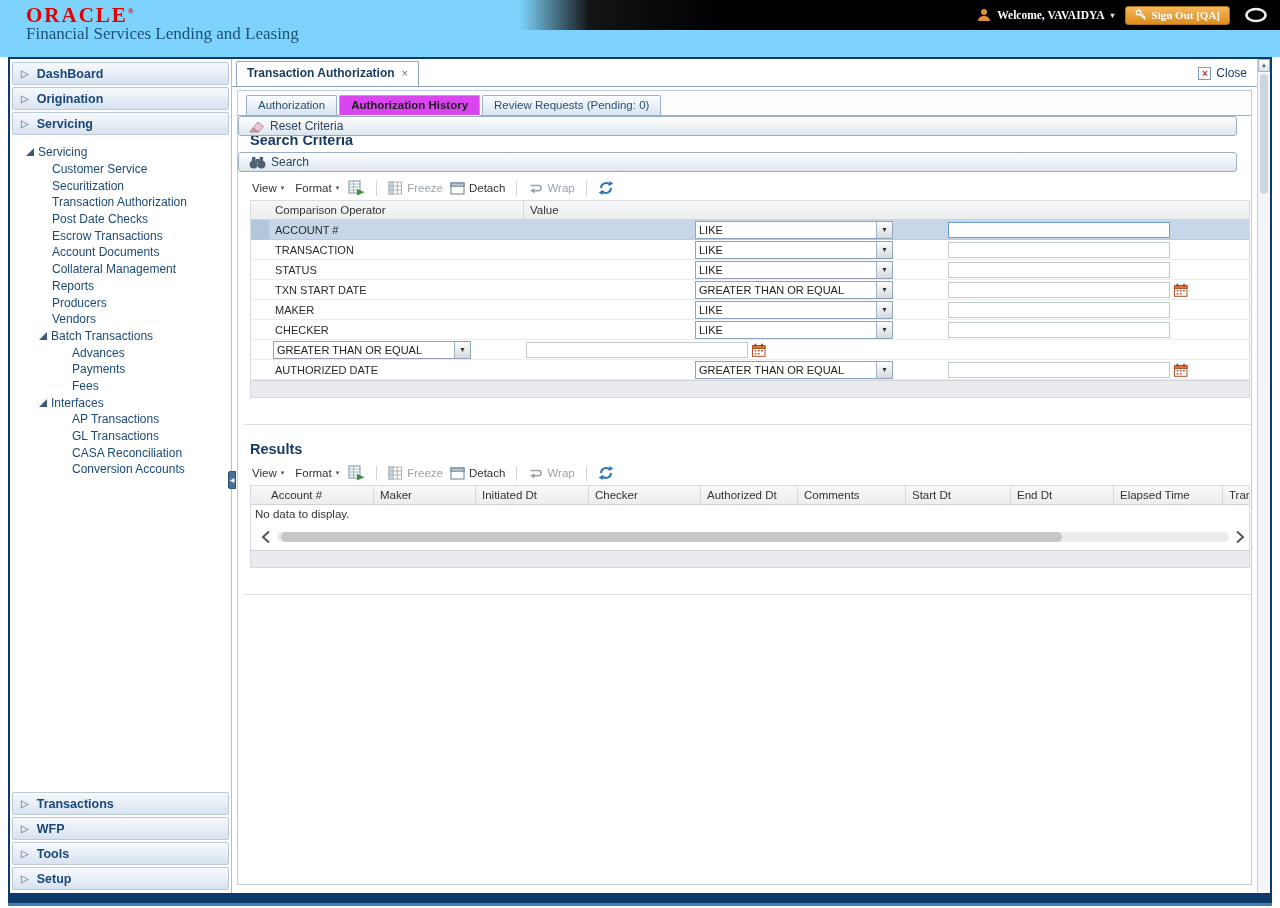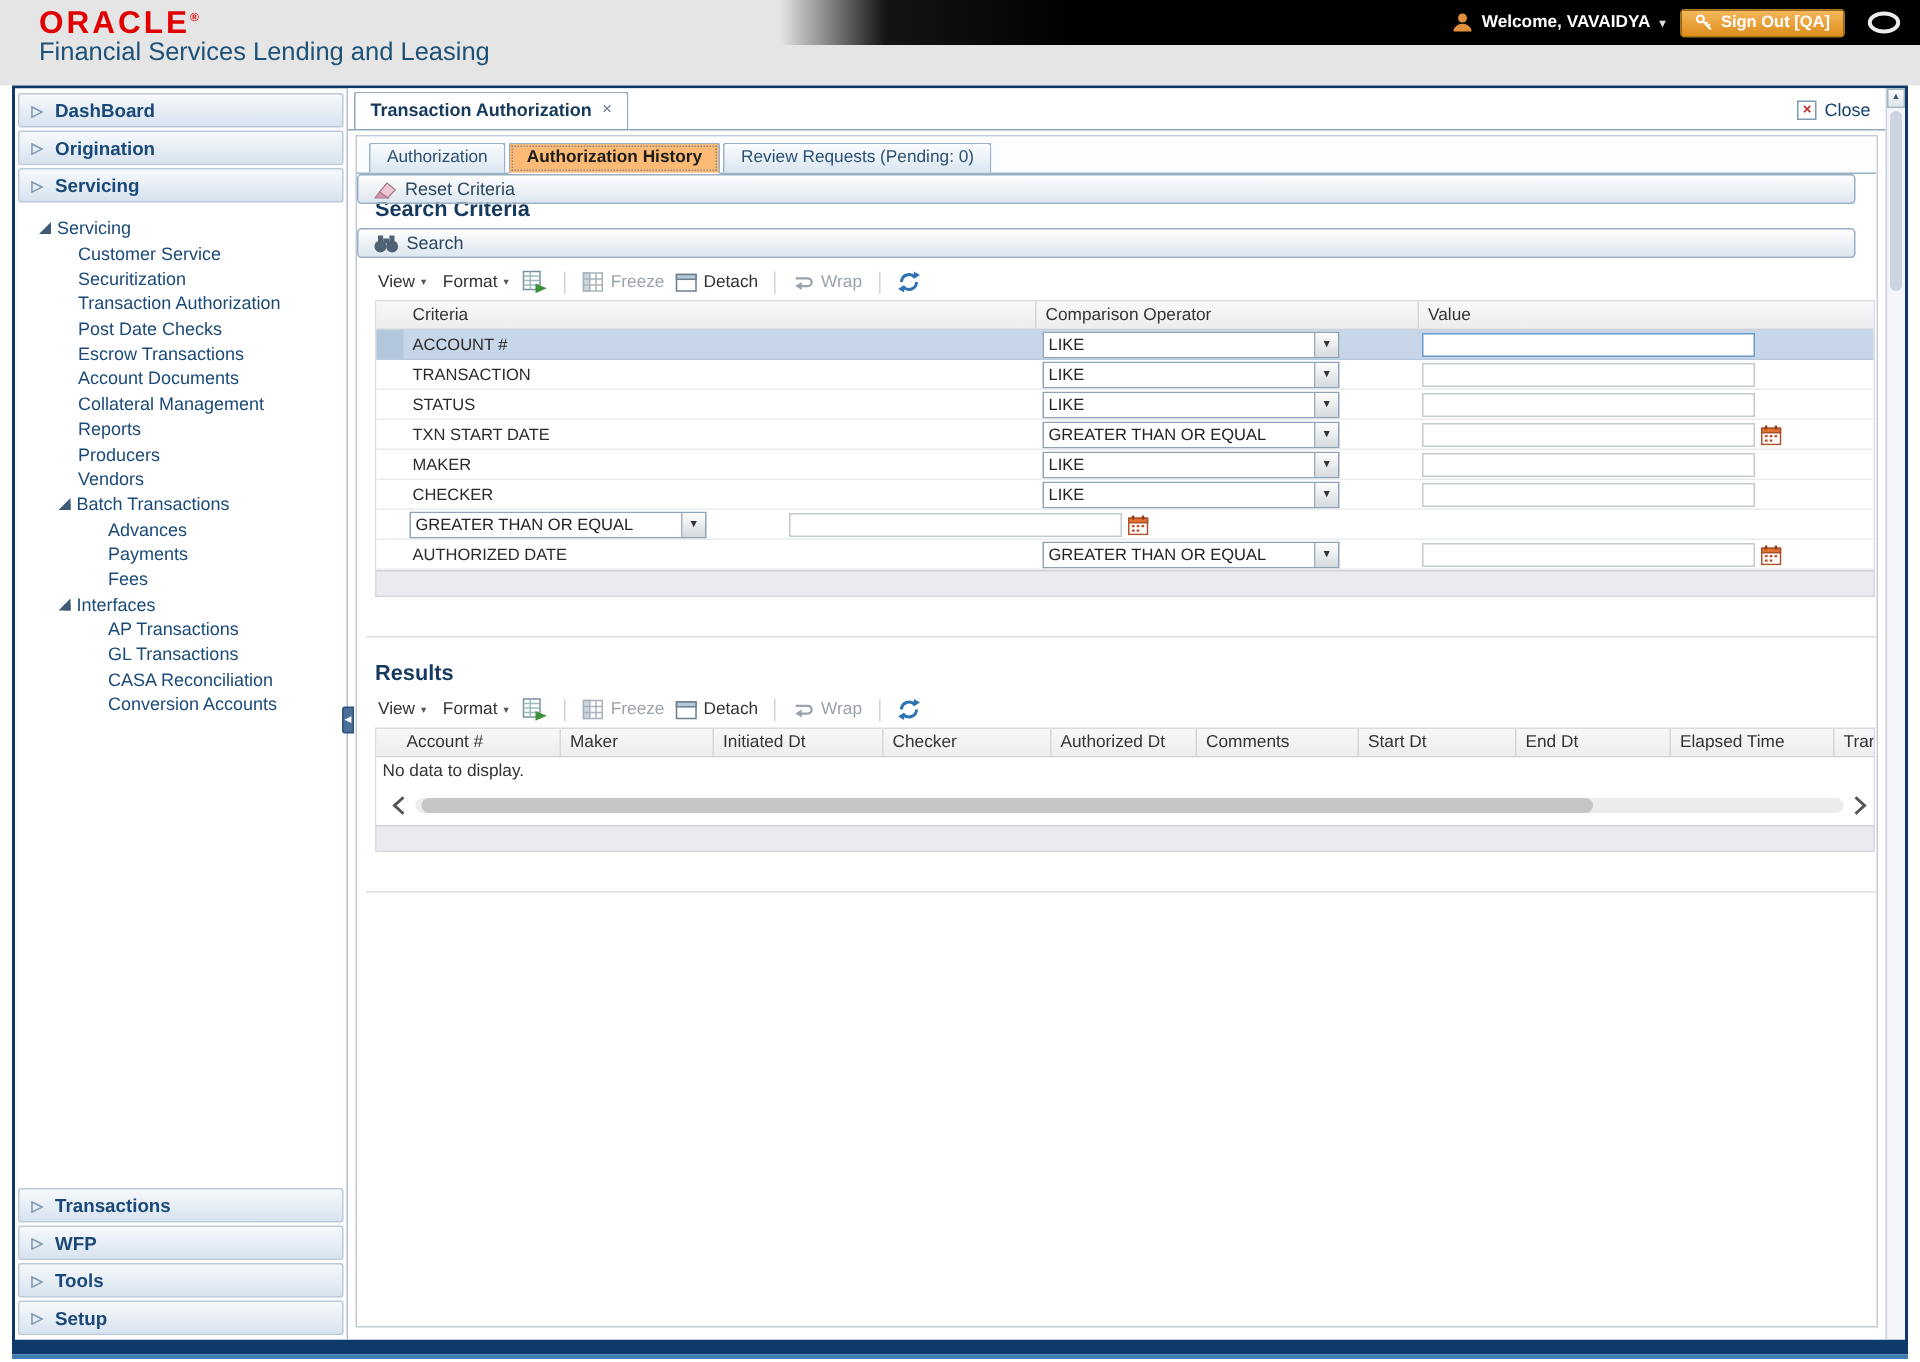--- a/index.html
+++ b/index.html
@@ -1,21 +1,21 @@
 <!DOCTYPE html>
 <html><head>
 <meta charset="utf-8">
 <style>
   * { margin:0; padding:0; box-sizing:border-box; }
   html,body { width:1280px; height:908px; overflow:hidden; background:#fff;
     font-family:"Liberation Sans", sans-serif; }
   button { font-family:inherit; cursor:pointer; }
 
   
-  .top-header { position:relative; height:57px; background:#e5e5e5; }
+  .top-header { position:relative; height:57px; background:#7dd3fc;font-family:Liberation Serif, serif; }
   .brand { position:absolute; left:26px; top:1px; }
   .logo { color:#e00000; font-weight:bold; font-size:21px; letter-spacing:2px; line-height:22px; }
   .logo sup { font-size:8px; letter-spacing:0; }
   .subtitle { color:#1d5177; font-size:17px; margin-top:-2px; white-space:nowrap; }
   .top-bar { position:absolute; right:0; top:0; height:30px; width:760px;
     background:linear-gradient(to right, rgba(15,15,15,0) 0, #141414 70px, #000 200px);
     display:flex; align-items:center; justify-content:flex-end; gap:10px; padding-right:12px; }
   .welcome { color:#fff; font-size:11.5px; font-weight:bold; display:flex; align-items:center; gap:6px; cursor:pointer; }
   .welcome .caret { font-size:8px; color:#ddd; }
   .signout-btn { display:inline-flex; align-items:center; gap:5px;
@@ -63,21 +63,21 @@
     font-size:12px; color:#16406b; cursor:pointer; }
   .close-icon { width:13px; height:13px; background:#fff; border:1px solid #7e9ab5; color:#c03030;
     font-size:10px; font-weight:bold; line-height:11px; text-align:center; }
 
   .content-panel { flex:1; margin:3px 5px 8px 5px; border:1px solid #c2ccd7;
     display:flex; flex-direction:column; overflow:hidden; }
   .subtab-bar { display:flex; gap:2px; padding:4px 8px 0; border-bottom:1px solid #9ab1c8; background:#fcfdfe; }
   .subtab { padding:3px 11px 4px; font-size:11.5px; color:#2c4f74;
     background:linear-gradient(#fbfdfe,#d9e5f1); border:1px solid #9ab1c8; border-bottom:none;
     border-radius:2px 2px 0 0; cursor:pointer; white-space:nowrap; }
-  .subtab.active { background:#fdba74; font-weight:bold; color:#1c1c1c;
+  .subtab.active { background:#d946ef; font-weight:bold; color:#1c1c1c;
     outline:1px dotted #8a8a8a; outline-offset:-3px; margin-bottom:-1px; border-bottom:1px solid #fff; }
 
   .panel-body { flex:1; padding:0 0 0 0; overflow:hidden; }
   .section-title { font-size:14.5px; font-weight:bold; color:#15395f; margin:16px 0 0 12px; }
   .actions { display:flex; justify-content:flex-end; gap:16px; margin:2px 14px 0 0; height:22px;flex-direction:column; }
   .btn { display:inline-flex; align-items:center; gap:5px; padding:2px 10px;
     background:linear-gradient(#fefefe,#dde6ef); border:1px solid #99aec3; border-radius:3px;
     font-size:12px; color:#2b4760; }
 
   .toolbar { display:flex; align-items:center; gap:7px; margin:4px 0 0 12px; height:24px;
@@ -366,21 +366,20 @@
                 <path d="M3 8 a5 5 0 0 1 8.8 -3.2" fill="none" stroke="#2e74b5" stroke-width="2"></path>
                 <polygon points="11.2,1 11.2,6 15.3,3.4" fill="#2e74b5"></polygon>
                 <polygon points="4.8,15 4.8,10 0.7,12.6" fill="#2e74b5"></polygon>
               </svg>
           </span>
         </div>
 
         <div class="grid">
           <div class="grid-head">
             <div class="gh-cell col-gutter"></div>
-            <div class="gh-cell col-crit">Criteria</div>
             <div class="gh-cell col-op">Comparison Operator</div>
             <div class="gh-cell col-val">Value</div>
           </div>
 
           <div class="grid-row selected">
             <div class="cell col-gutter"></div>
             <div class="cell col-crit crit-label">ACCOUNT #</div>
             <div class="cell col-op">
               <span class="select">
                   <span class="sel-txt">LIKE</span>

